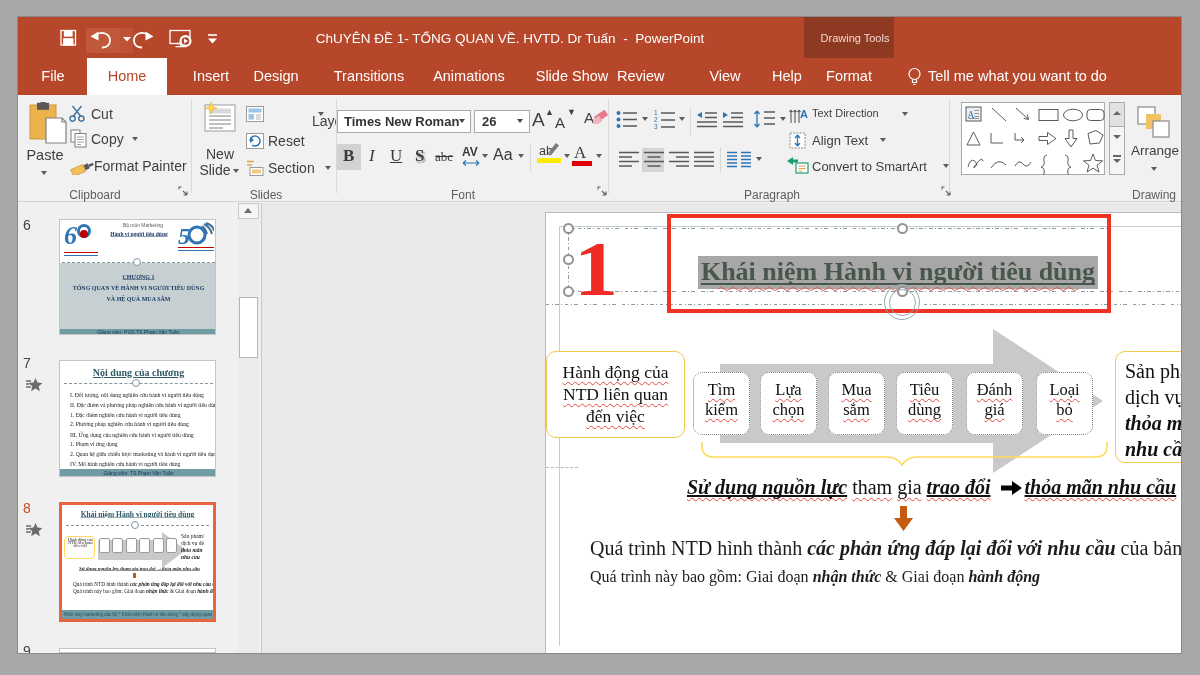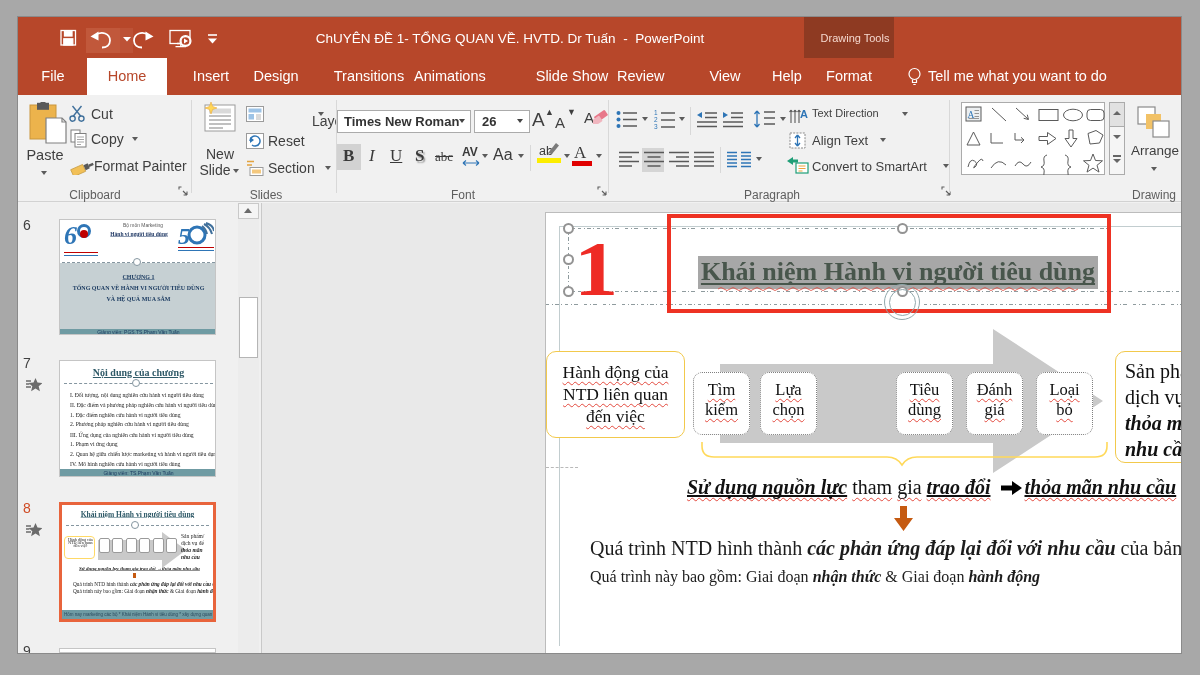--- a/index.html
+++ b/index.html
@@ -62,21 +62,21 @@
     <polygon points="168,11.5 177,11.5 172.5,16.5" fill="#fff"></polygon>
   </svg>
   <div class="abs" style="left:0;top:0;width:984px;height:41px;line-height:43px;text-align:center;color:#fff;font-size:13.5px;">ChUYÊN ĐỀ 1- TỔNG QUAN VỀ. HVTD. Dr Tuấn &nbsp;-&nbsp; PowerPoint</div>
 
   <div id="tabrow"></div>
   <div class="tab" style="left:2px;width:66px;text-align:center;">File</div>
   <div class="tab" style="left:69px;width:80px;background:#fff;color:#b7472a;text-align:center;">Home</div>
   <div class="tab" style="left:157px;width:72px;text-align:center;">Insert</div>
   <div class="tab" style="left:218px;width:80px;text-align:center;">Design</div>
   <div class="tab" style="left:299px;width:104px;text-align:center;">Transitions</div>
-  <div class="tab" style="left:396px;width:110px;">Animations</div>
+  <div class="tab" style="left:396px;width:110px;text-align:center;">Animations</div>
   <div class="tab" style="left:500px;width:108px;text-align:center;">Slide Show</div>
   <div class="tab" style="left:599px;width:86px;">Review</div>
   <div class="tab" style="left:677px;width:60px;text-align:center;">View</div>
   <div class="tab" style="left:737px;width:64px;text-align:center;">Help</div>
   <div class="tab" style="left:786px;width:90px;text-align:center;">Format</div>
   <svg class="abs" style="left:888px;top:49px;" width="17" height="22" viewBox="0 0 17 22">
     <g stroke="#fff" stroke-width="1.2" fill="none">
       <circle cx="8.5" cy="8" r="5.5"></circle>
       <path d="M6.5 13.5 l0 3 l4 0 l0 -3 M6.8 16.5 l3.4 0 M7.3 18.5 l2.4 0"></path>
     </g>
@@ -483,20 +483,21 @@
       <div class="abs serif" style="left:0;top:138px;width:139px;height:87px;border:1px solid #f2c94c;border-radius:10px;background:#fff;text-align:center;font-size:17.5px;line-height:22px;padding-top:9px;color:#111;">
         <span class="wavy">Hành động của</span><br><span class="wavy">NTD liên quan</span><br><span class="wavy">đến việc</span>
       </div>
 
       <svg class="abs" style="left:174px;top:116px;" width="384" height="145" viewBox="0 0 384 145">
         <polygon points="0,35 273,35 273,0 383,72 273,144 273,114 0,114" fill="#c9c9c9"></polygon>
       </svg>
 
       <div class="fbox" style="left:147px;top:159px;"><span class="wavy">Tìm<br>kiếm</span></div>
       <div class="fbox" style="left:214px;top:159px;"><span class="wavy">Lựa<br>chọn</span></div>
+      <div class="fbox" style="left:282px;top:159px;"><span class="wavy">Mua<br>sắm</span></div>
       <div class="fbox" style="left:350px;top:159px;"><span class="wavy">Tiêu<br>dùng</span></div>
       <div class="fbox" style="left:420px;top:159px;"><span class="wavy">Đánh<br>giá</span></div>
       <div class="fbox" style="left:490px;top:159px;"><span class="wavy">Loại<br>bỏ</span></div>
 
       <div class="abs serif" style="left:569px;top:138px;width:110px;height:112px;border:1px solid #f2c94c;border-radius:10px;background:#fff;font-size:20px;line-height:26px;padding:6px 0 0 9px;color:#111;">
         Sản phẩm/<br>dịch vụ để<br><b><i>thỏa mãn</i></b><br><b><i>nhu cầu</i></b>
       </div>
 
       <svg class="abs" style="left:155px;top:228px;" width="408" height="30" viewBox="0 0 408 30">
         <path d="M1 1 L1 5 Q1 16 13 16 L186 16 Q196 16 201 24 Q206 16 216 16 L394 16 Q406 16 406 5 L406 1" stroke="#ffd95a" stroke-width="1.6" fill="none"></path>

